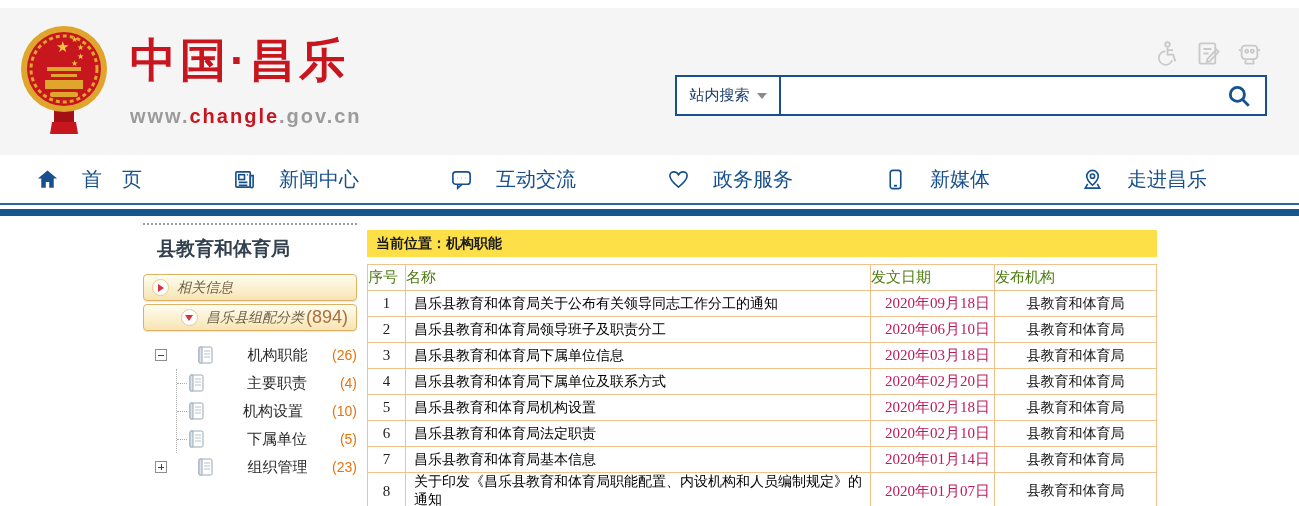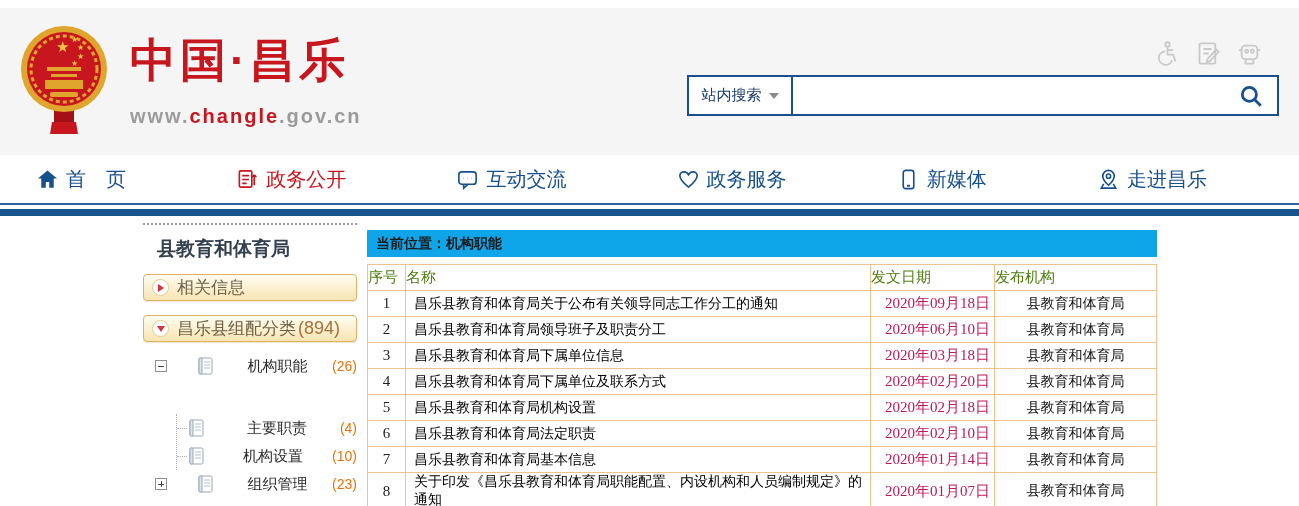--- a/index.html
+++ b/index.html
@@ -10,78 +10,78 @@
   .topstrip { height:8px; background:#fff; }
   .header { position:relative; height:147px; background:#f5f5f6; }
   .brand { position:absolute; left:20px; top:16px; display:flex; align-items:center; }
   .emblem { width:88px; height:114px; }
   .brand-text { margin-left:22px; }
   .site-title { font-size:46px; font-weight:bold; color:#c8161e; letter-spacing:4px; line-height:1.15; }
   .site-url { margin-top:18px; font-size:20px; font-weight:bold; letter-spacing:2px; color:#9b9b9b; }
   .site-url .domain { color:#c8161e; }
   .util-icons { position:absolute; right:36px; top:32px; display:flex; gap:14px; color:#c9c9c9; }
   .util-icons svg { display:block; }
-  .searchbar { position:absolute; right:20px; top:67px; width:592px; height:41px;
+  .searchbar { position:absolute; right:32px; top:67px; width:592px; height:41px;
     border:2px solid #17508c; background:#fff; display:flex; align-items:stretch; }
   .search-scope { width:104px; border-right:2px solid #17508c; display:flex; align-items:center;
     justify-content:center; gap:7px; font-size:15px; color:#1c3f6e; cursor:pointer; background:#fff; }
   .caret-down { width:0; height:0; border-left:5px solid transparent; border-right:5px solid transparent;
     border-top:6px solid #8a8a8a; }
   .search-input { flex:1; border:0; outline:none; font-size:16px; padding:0 10px;
     font-family:"Liberation Sans",sans-serif; }
   .search-btn { width:52px; display:flex; align-items:center; justify-content:center;
     background:#fff; border:0; cursor:pointer; }
 
   
   .nav { height:48px; background:#fff; display:flex; align-items:center;
     justify-content:space-between; padding:0 92px 0 36px; }
-  .nav-item { display:flex; align-items:center; gap:7px; font-size:20px; color:#17508c;
+  .nav-item { display:flex; align-items:center; gap:23px; font-size:20px; color:#17508c;
     cursor:pointer; white-space:nowrap; }
   .nav-item.active { color:#c8161e; }
   .nav-item svg { display:block; }
   .divider-thin { height:2px; background:#2a659e; }
   .divider-gap { height:4px; background:#fff; }
   .divider-thick { height:7px; background:#15568f; }
 
   
   .content { display:flex; padding:7px 0 0 143px; background:#fff; }
 
   
   .sidebar { width:214px; border-top:2px dotted #9e9e9e; }
   .side-title { font-size:19px; font-weight:bold; color:#33404f; padding:11px 0 7px 14px; }
   .gold-btn { margin:5px 0 0 0; height:27px; border:1px solid #dfb163; border-radius:4px;
     background:linear-gradient(#fffdf2,#f7e4b2); display:flex; align-items:center; gap:8px;
     padding:0 8px; cursor:pointer; box-shadow:0 1px 1px rgba(190,150,60,.25); }
-  .gold-btn + .gold-btn { margin-top:14px; }
+  .gold-btn + .gold-btn { margin-top:3px;justify-content:flex-end; }
   .btn-bullet { width:17px; height:17px; border-radius:50%; background:#fff;
     border:1px solid #e6cc8e; display:flex; align-items:center; justify-content:center; }
   .tri-right { width:0; height:0; border-top:4px solid transparent; border-bottom:4px solid transparent;
     border-left:6px solid #d6333b; }
   .tri-down { width:0; height:0; border-left:4px solid transparent; border-right:4px solid transparent;
     border-top:6px solid #d6333b; }
-  .gold-btn .lbl { font-size:17px; color:#6f6147; }
+  .gold-btn .lbl { font-size:14px; color:#6f6147;font-style:italic; }
   .gold-btn .cnt { font-size:18px; color:#a9703a; margin-left:-6px; }
 
   .tree { padding:10px 0 0 12px; }
   .t-row { display:flex; align-items:center; height:28px; cursor:pointer;justify-content:space-between; }
   .t-box { width:12px; height:12px; border:1px solid #8f8f8f; background:#fff; position:relative;
     flex:none; margin-right:6px; }
   .t-box::before { content:""; position:absolute; left:2px; right:2px; top:5px; height:1px; background:#444; }
   .t-box.plus::after { content:""; position:absolute; top:2px; bottom:2px; left:5px; width:1px; background:#444; }
   .t-doc { flex:none; margin-right:9px; }
   .t-lbl { font-size:15px; color:#2b2b2b; }
   .t-cnt { font-size:14px; color:#e8720c; }
-  .t-children { margin-left:21px; border-left:1px dotted #adadad;margin-top:34px; }
+  .t-children { margin-left:21px; border-left:1px dotted #adadad; }
   .t-children .t-row { padding-left:12px; position:relative; }
   .t-children .t-row::before { content:""; position:absolute; left:0; top:14px; width:10px;
     border-top:1px dotted #adadad; }
 
   
   .main { margin-left:10px; width:790px; }
-  .breadcrumb { margin-top:7px; height:27px; line-height:27px; background:#0ea5e9;
+  .breadcrumb { margin-top:7px; height:27px; line-height:27px; background:#fde047;
     font-size:14px; font-weight:bold; color:#1a1a1a; padding-left:9px; }
   .doc-table { margin-top:7px; width:790px; border-collapse:collapse; table-layout:fixed; }
   .doc-table th, .doc-table td { border:1px solid #f1c28c; height:26px; font-weight:normal; }
   .doc-table th { font-size:15px; color:#4d7c0f; text-align:left; }
   .col-no   { width:38px; }
   .col-date { width:124px; }
   .col-org  { width:162px; }
   .cell-no   { text-align:center; font-family:"Liberation Serif","DejaVu Serif",serif; font-size:15px; color:#222; }
   .cell-name { font-size:14px; color:#000; padding-left:8px; cursor:pointer; }
   .cell-date { font-family:"Liberation Serif","DejaVu Serif",serif; font-size:15px; color:#be185d; padding-left:14px; }
@@ -151,27 +151,28 @@
   </div>
 </div>
 
 <div class="nav">
   <div class="nav-item">
     <svg width="23" height="23" viewBox="0 0 24 24" fill="currentColor">
       <path d="M12 2.5 L22 11 H18.5 V20.5 H13.8 V14.5 H10.2 V20.5 H5.5 V11 H2 Z"></path>
     </svg>
     <span>首　页</span>
   </div>
-  <div class="nav-item active">
-    <svg width="23" height="23" viewBox="0 0 24 24" fill="none" stroke="currentColor" stroke-width="1.7">
-      <rect x="3.5" y="3" width="13" height="17" rx="1.5"></rect>
-      <path d="M6.5 8 H13.5 M6.5 12 H13.5 M6.5 16 H11"></path>
-      <path d="M19 18 V7 M19 7 L16.8 9.4 M19 7 L21.2 9.4"></path>
-    </svg>
-    <span>政务公开</span>
+  <div class="nav-item">
+    <svg width="23" height="23" viewBox="0 0 24 24" fill="none" stroke="currentColor" stroke-width="1.7">
+      <rect x="3" y="4" width="15" height="16" rx="1"></rect>
+      <rect x="6" y="7" width="6" height="5"></rect>
+      <path d="M6 15 H15 M6 18 H15 M14.5 7 H15.5"></path>
+      <path d="M18 8 H21 V19 A1.5 1.5 0 0 1 18 19 Z"></path>
+    </svg>
+    <span>新闻中心</span>
   </div>
   <div class="nav-item">
     <svg width="23" height="23" viewBox="0 0 24 24" fill="none" stroke="currentColor" stroke-width="1.7">
       <rect x="3" y="4" width="18" height="13" rx="3"></rect>
       <path d="M8 17 L8 21 L12.5 17"></path>
       <path d="M8 10.5 H8.2 M12 10.5 H12.2 M16 10.5 H16.2" stroke-width="2.4"></path>
     </svg>
     <span>互动交流</span>
   </div>
   <div class="nav-item">
@@ -243,20 +244,29 @@
         </div>
         <div class="t-row">
           <svg class="t-doc" width="16" height="18" viewBox="0 0 16 18">
               <rect x="1" y="1" width="13" height="16" rx="1.5" fill="#fefefe" stroke="#9aa7b5"></rect>
               <rect x="1" y="1" width="3" height="16" rx="1" fill="#dde6ee" stroke="#9aa7b5"></rect>
               <path d="M6 5 H12 M6 8 H12 M6 11 H12" stroke="#b7c2cc"></path>
             </svg>
           <span class="t-lbl">机构设置</span>
           <span class="t-cnt">(10)</span>
         </div>
+        <div class="t-row">
+          <svg class="t-doc" width="16" height="18" viewBox="0 0 16 18">
+              <rect x="1" y="1" width="13" height="16" rx="1.5" fill="#fefefe" stroke="#9aa7b5"></rect>
+              <rect x="1" y="1" width="3" height="16" rx="1" fill="#dde6ee" stroke="#9aa7b5"></rect>
+              <path d="M6 5 H12 M6 8 H12 M6 11 H12" stroke="#b7c2cc"></path>
+            </svg>
+          <span class="t-lbl">下属单位</span>
+          <span class="t-cnt">(5)</span>
+        </div>
       </div>
       <div class="t-row">
         <span class="t-box plus"></span>
         <svg class="t-doc" width="16" height="18" viewBox="0 0 16 18">
             <rect x="1" y="1" width="13" height="16" rx="1.5" fill="#fefefe" stroke="#9aa7b5"></rect>
             <rect x="1" y="1" width="3" height="16" rx="1" fill="#dde6ee" stroke="#9aa7b5"></rect>
             <path d="M6 5 H12 M6 8 H12 M6 11 H12" stroke="#b7c2cc"></path>
           </svg>
         <span class="t-lbl">组织管理</span>
         <span class="t-cnt">(23)</span>

